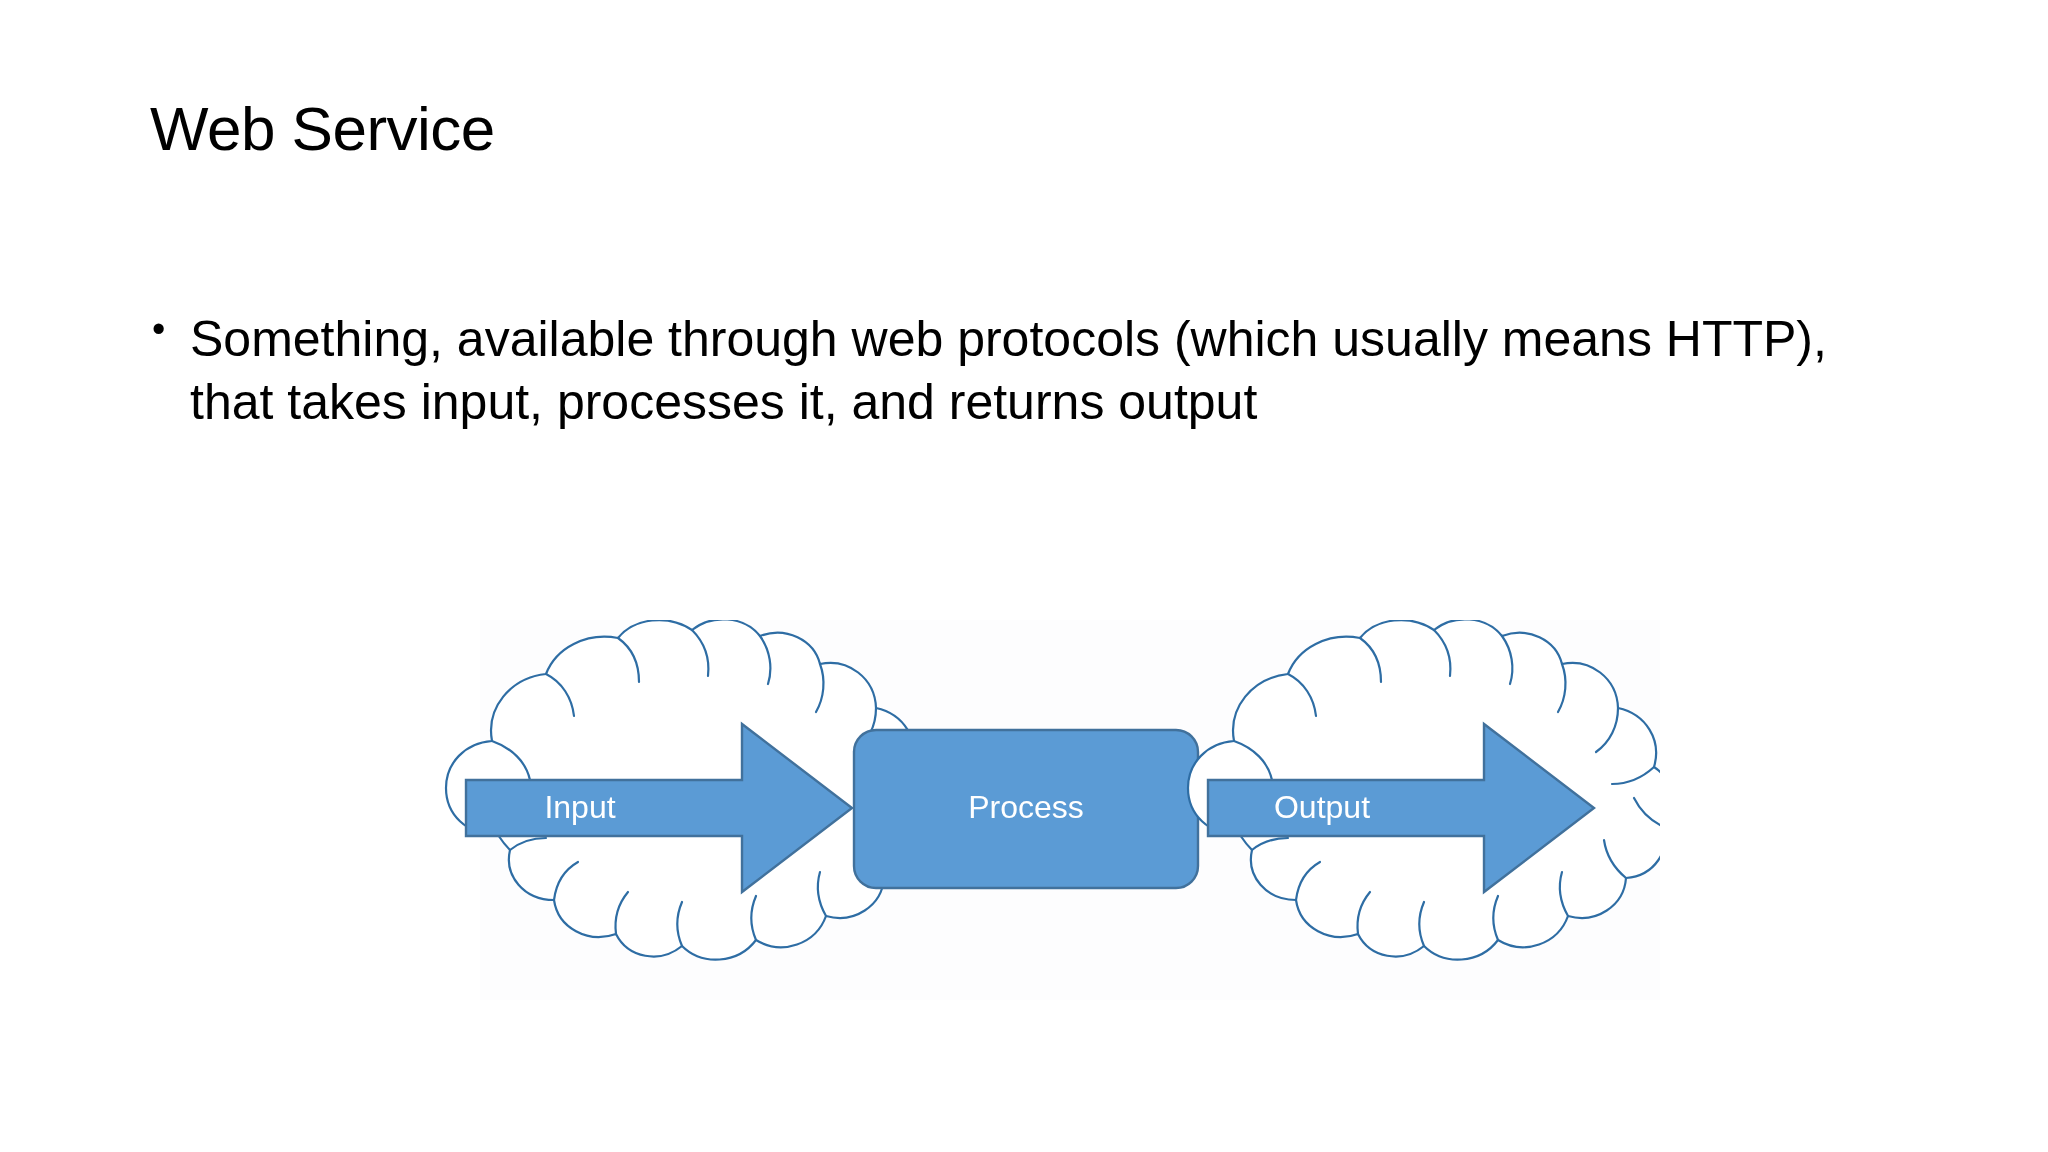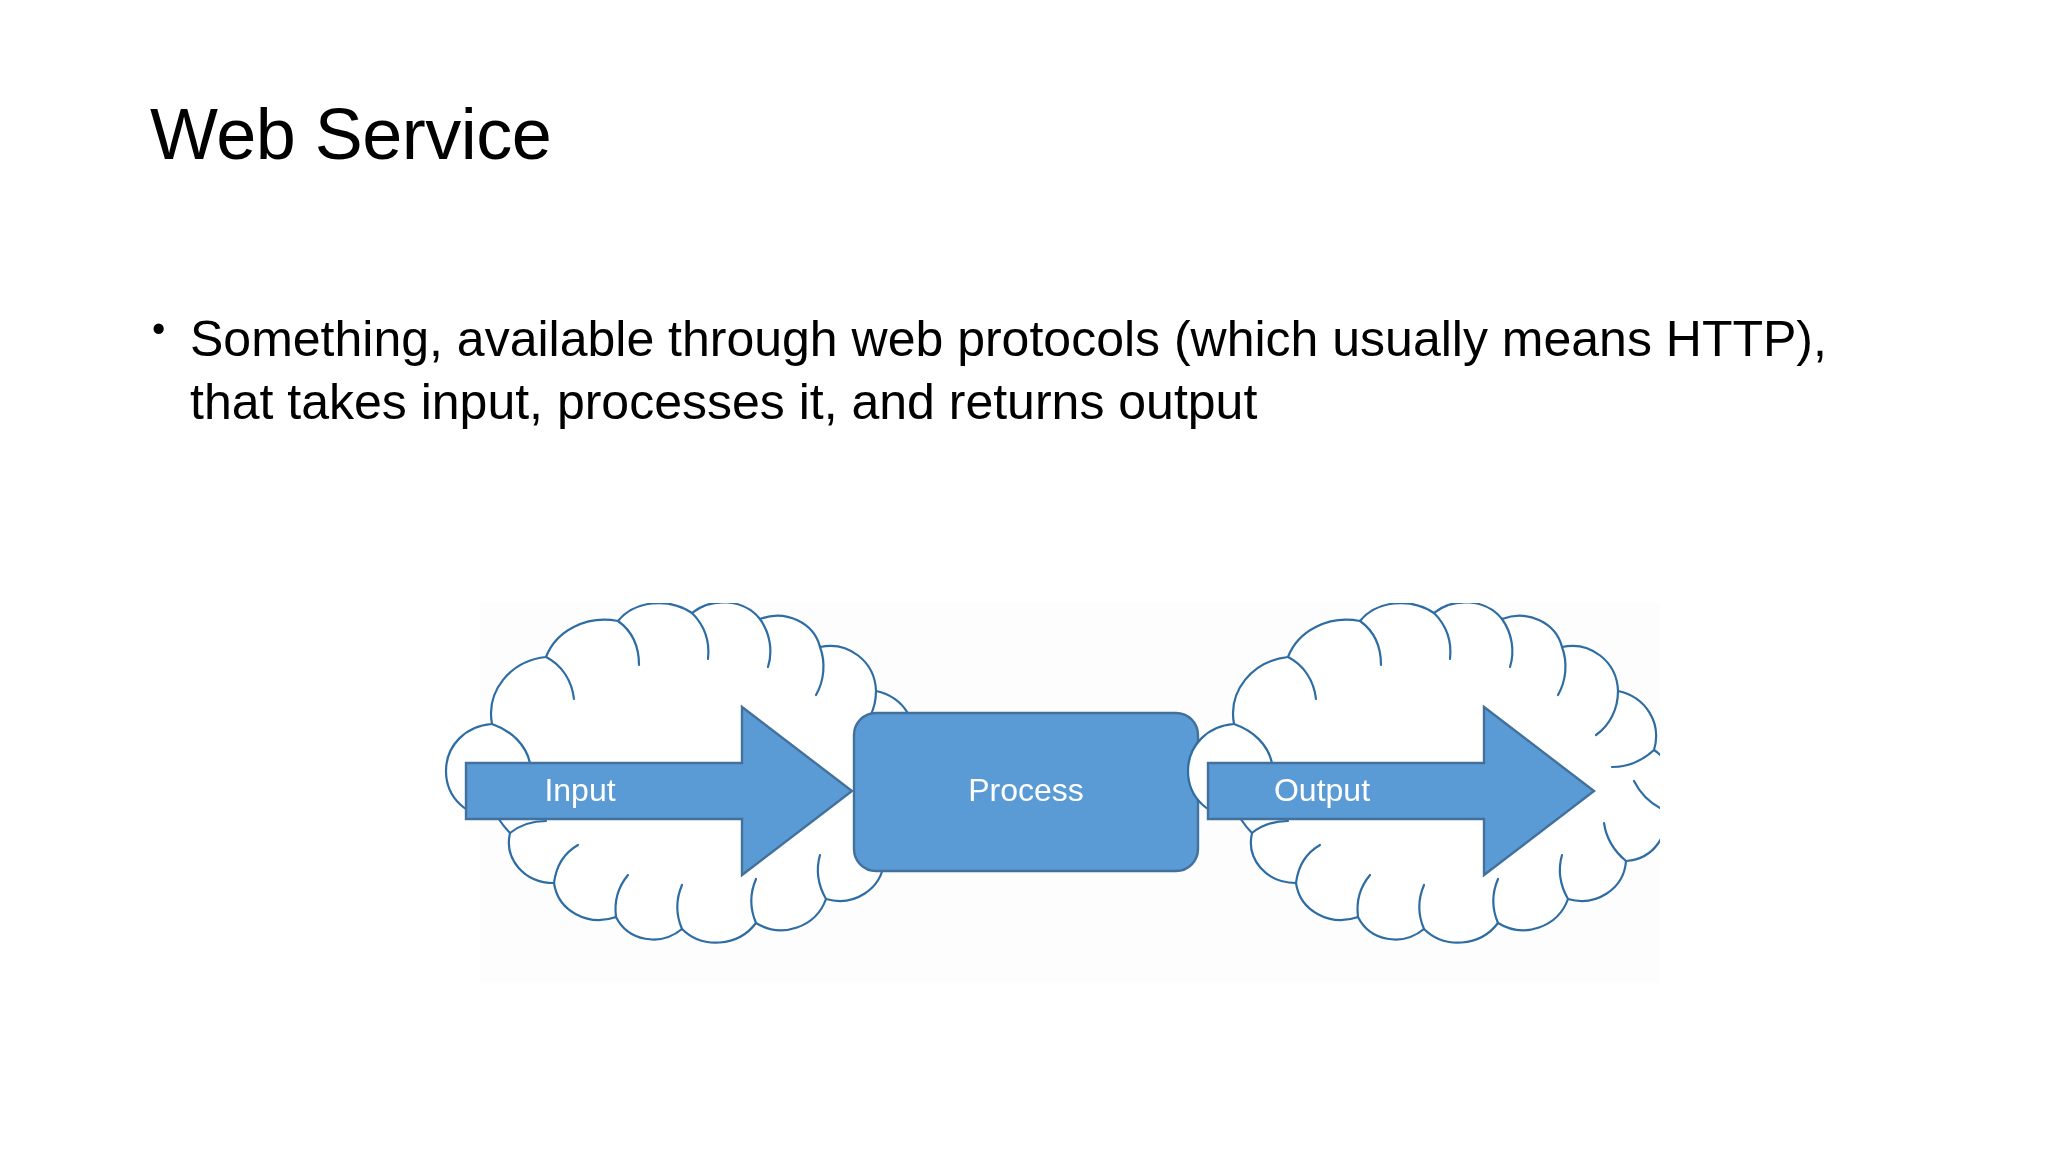--- a/index.html
+++ b/index.html
@@ -23,21 +23,21 @@
     background: #ffffff;
   }
 
   
   .slide-title {
     position: absolute;
     left: 150px;
     top: 96px;
     width: 1750px;
     font-family: "Liberation Sans Narrow", "Liberation Sans", sans-serif;
-    font-size: 72px;
+    font-size: 62px;
     line-height: 1.06;
     font-weight: 400;
     color: #000000;
     letter-spacing: -0.5px;
     white-space: nowrap;
   }
 
   
   .body-block {
     position: absolute;
@@ -63,21 +63,21 @@
   .bullet-text {
     flex: 1 1 auto;
     max-width: 1660px;
     margin-top: 8px;
   }
 
   
   .diagram {
     position: absolute;
     left: 420px;
-    top: 603px;
+    top: 620px;
     width: 1240px;
     height: 380px;
   }
   .diagram svg {
     display: block;
     width: 1240px;
     height: 380px;
   }
   .cloud-shape {
     fill: #ffffff;

